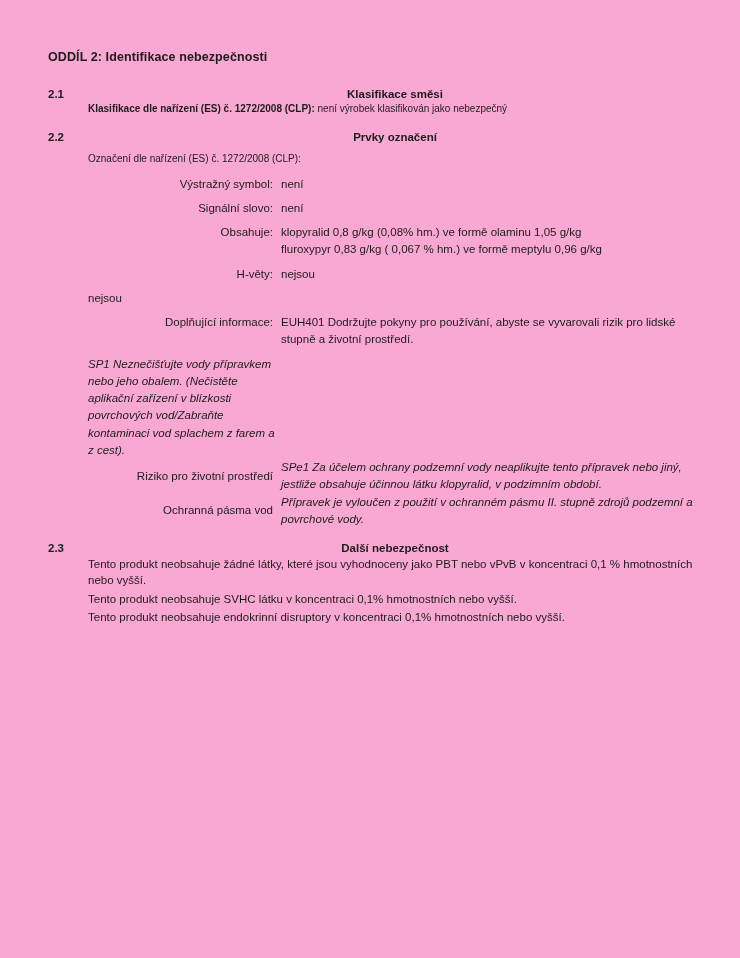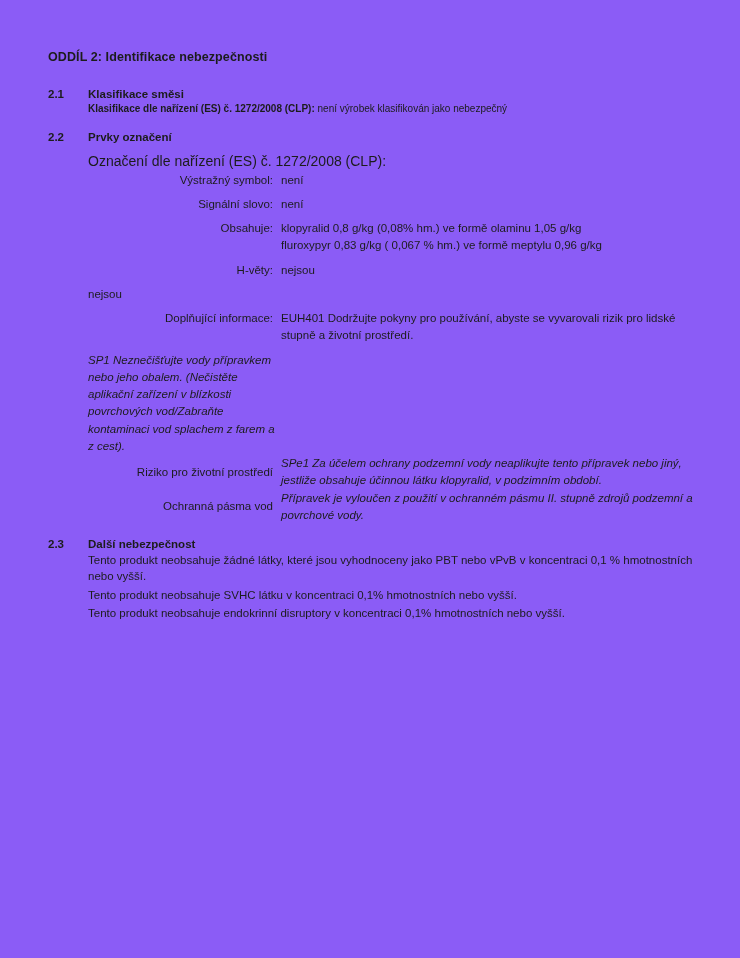--- a/index.html
+++ b/index.html
@@ -6,21 +6,21 @@
   html, body { background: #ffffff; }
   body {
     font-family: "Liberation Sans", sans-serif;
     color: #1c1c1c;
     -webkit-font-smoothing: antialiased;
   }
   .page {
     position: relative;
     width: 740px;
     height: 958px;
-    background: #8b5cf6;
+    background: #f9a8d4;
     padding: 50px 38px 0 48px;
     overflow: hidden;
   }
   .doc-title {
     font-size: 12.5px;
     font-weight: bold;
     letter-spacing: 0.1px;
     margin-bottom: 24px;
   }
   .section {
@@ -29,30 +29,31 @@
     margin-bottom: 14px;
   }
   .sec-num {
     font-size: 11.5px;
     font-weight: bold;
   }
   .sec-heading {
     font-size: 11.5px;
     font-weight: bold;
     margin-bottom: 2px;
+    text-align: center;
   }
   .line {
     font-size: 10px;
     line-height: 1.45;
   }
   .b { font-weight: bold; }
   .intro-line {
-    font-size: 14px;
+    font-size: 10px;
     margin-top: 10px;
-    margin-bottom: 3px;
+    margin-bottom: 12px;
   }
   .rows { margin-top: 0; }
   .row {
     display: grid;
     grid-template-columns: 193px 1fr;
     font-size: 11.5px;
     line-height: 1.5;
     margin-bottom: 7px;
     max-width: 620px;
   }

